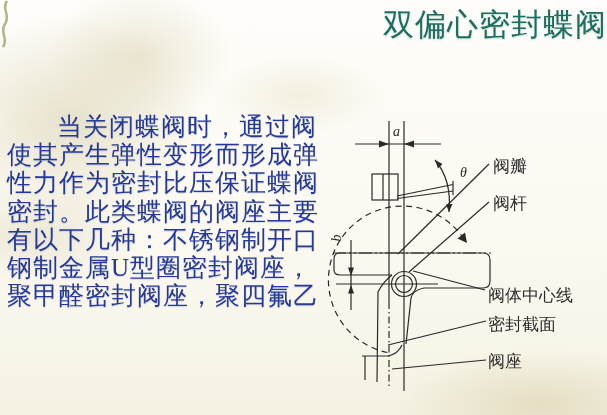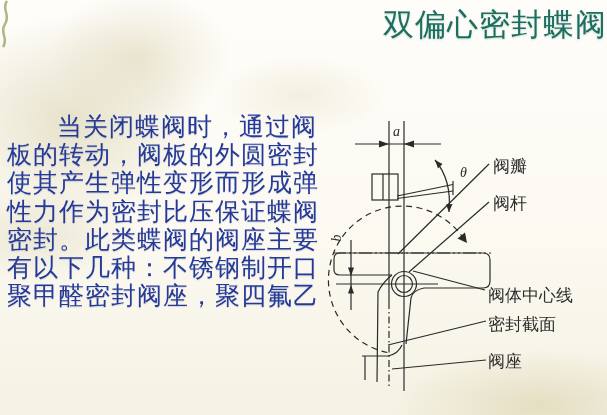--- a/index.html
+++ b/index.html
@@ -46,25 +46,25 @@
 </style>
 </head>
 <body>
 
 <div class="slide">
 
   <div class="title">双偏心密封蝶阀</div>
 
   <div class="body-text">
     <div class="ln">当关闭蝶阀时，通过阀</div>
-    <div class="ln">板的转动，阀板的外圆密封</div>
     <div class="ln">使其产生弹性变形而形成弹</div>
     <div class="ln">性力作为密封比压保证蝶阀</div>
     <div class="ln">密封。此类蝶阀的阀座主要</div>
     <div class="ln">有以下几种：不锈钢制开口</div>
+    <div class="ln">钢制金属U型圈密封阀座，</div>
     <div class="ln">聚甲醛密封阀座，聚四氟乙</div>
   </div>
 
   <svg class="overlay" viewBox="0 0 607 415">
 
     <path d="M7,1 C1,9 11,15 5,24 C-1,33 9,38 3,47" fill="none" stroke="#9da468" stroke-width="2.5" opacity="0.8"></path>
 
     <g stroke="#2a2a2a" stroke-width="1.2" fill="none">
 
       <path d="M389,121 V302"></path>

